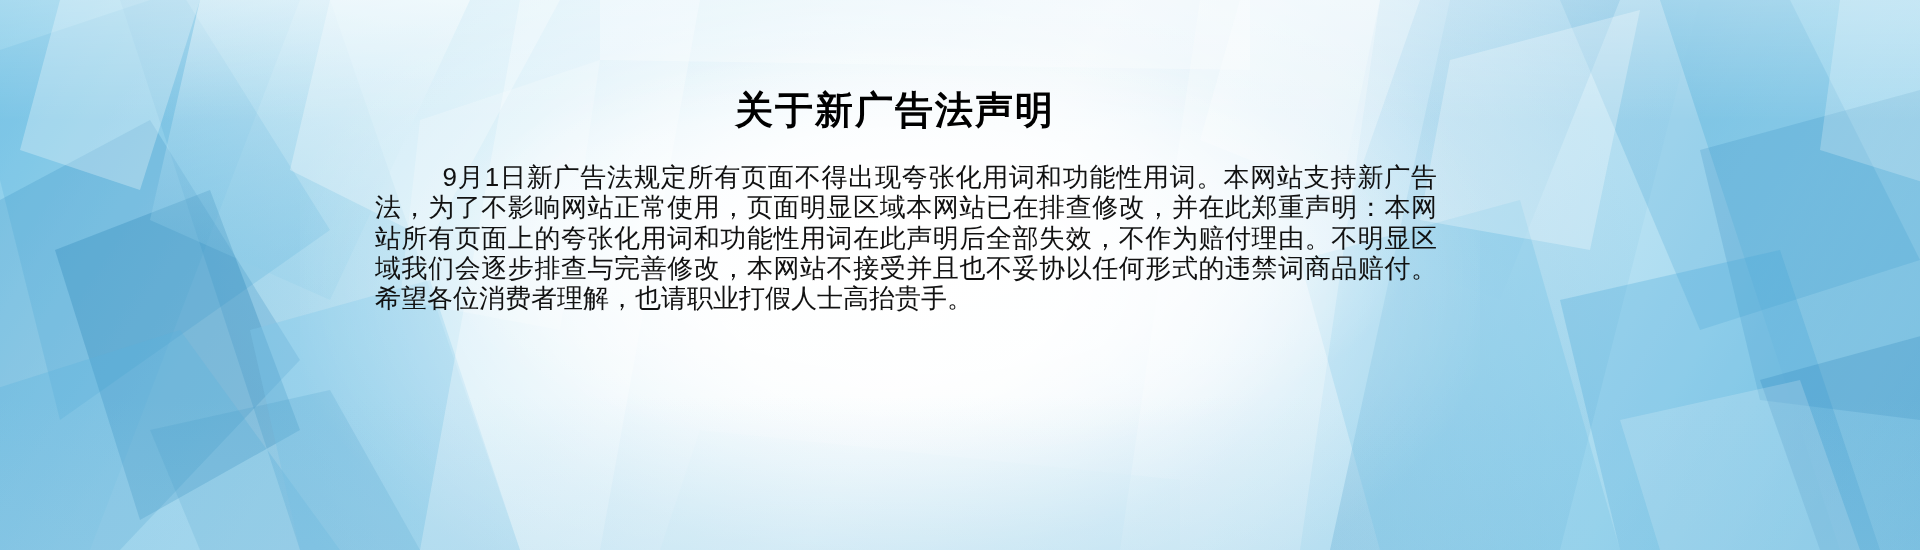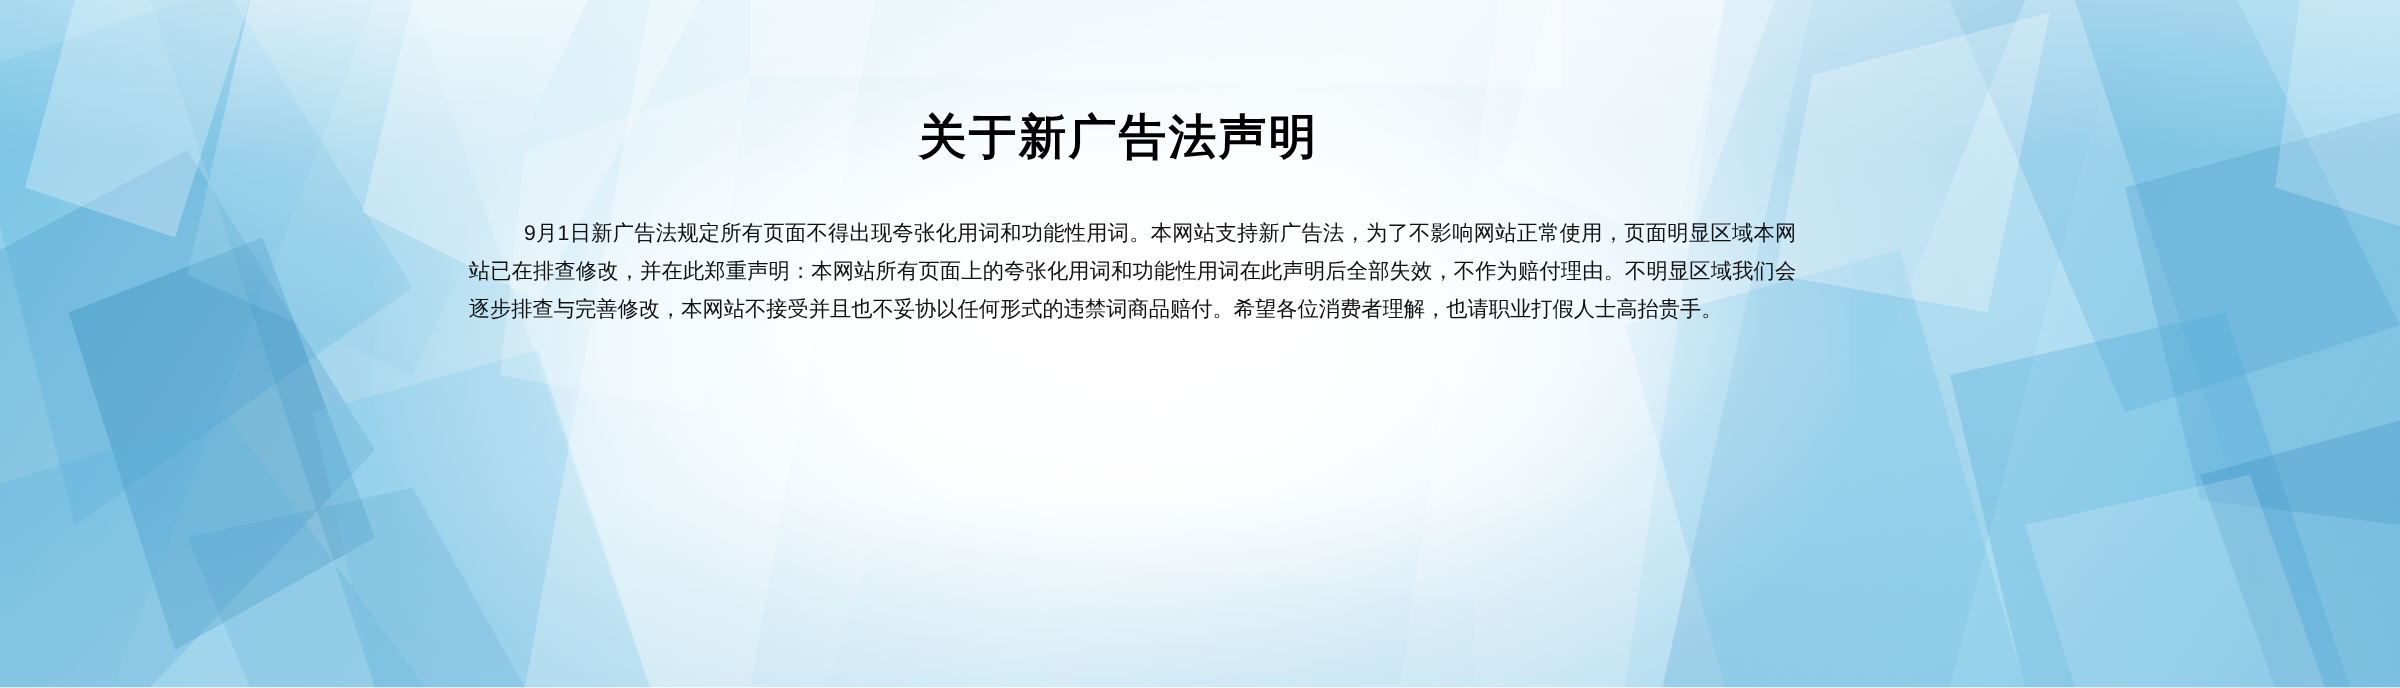--- a/index.html
+++ b/index.html
@@ -64,23 +64,23 @@
     font-size: 38px;
     font-weight: bold;
     color: #000000;
     letter-spacing: 2px;
     line-height: 44px;
     margin-left: 13px;
   }
 
   .body-text {
     position: absolute;
-    left: 375px; top: 172px;
+    left: 375px; top: 162px;
     width: 1062px;
-    font-size: 17px;
+    font-size: 26px;
     line-height: 30.3px;
     color: #111111;
     text-align: justify;
     text-justify: inter-ideograph;
   }
   .para { margin: 0; }
   .para.indent { text-indent: 2.6em; }
 </style>
 </head>
 <body>

